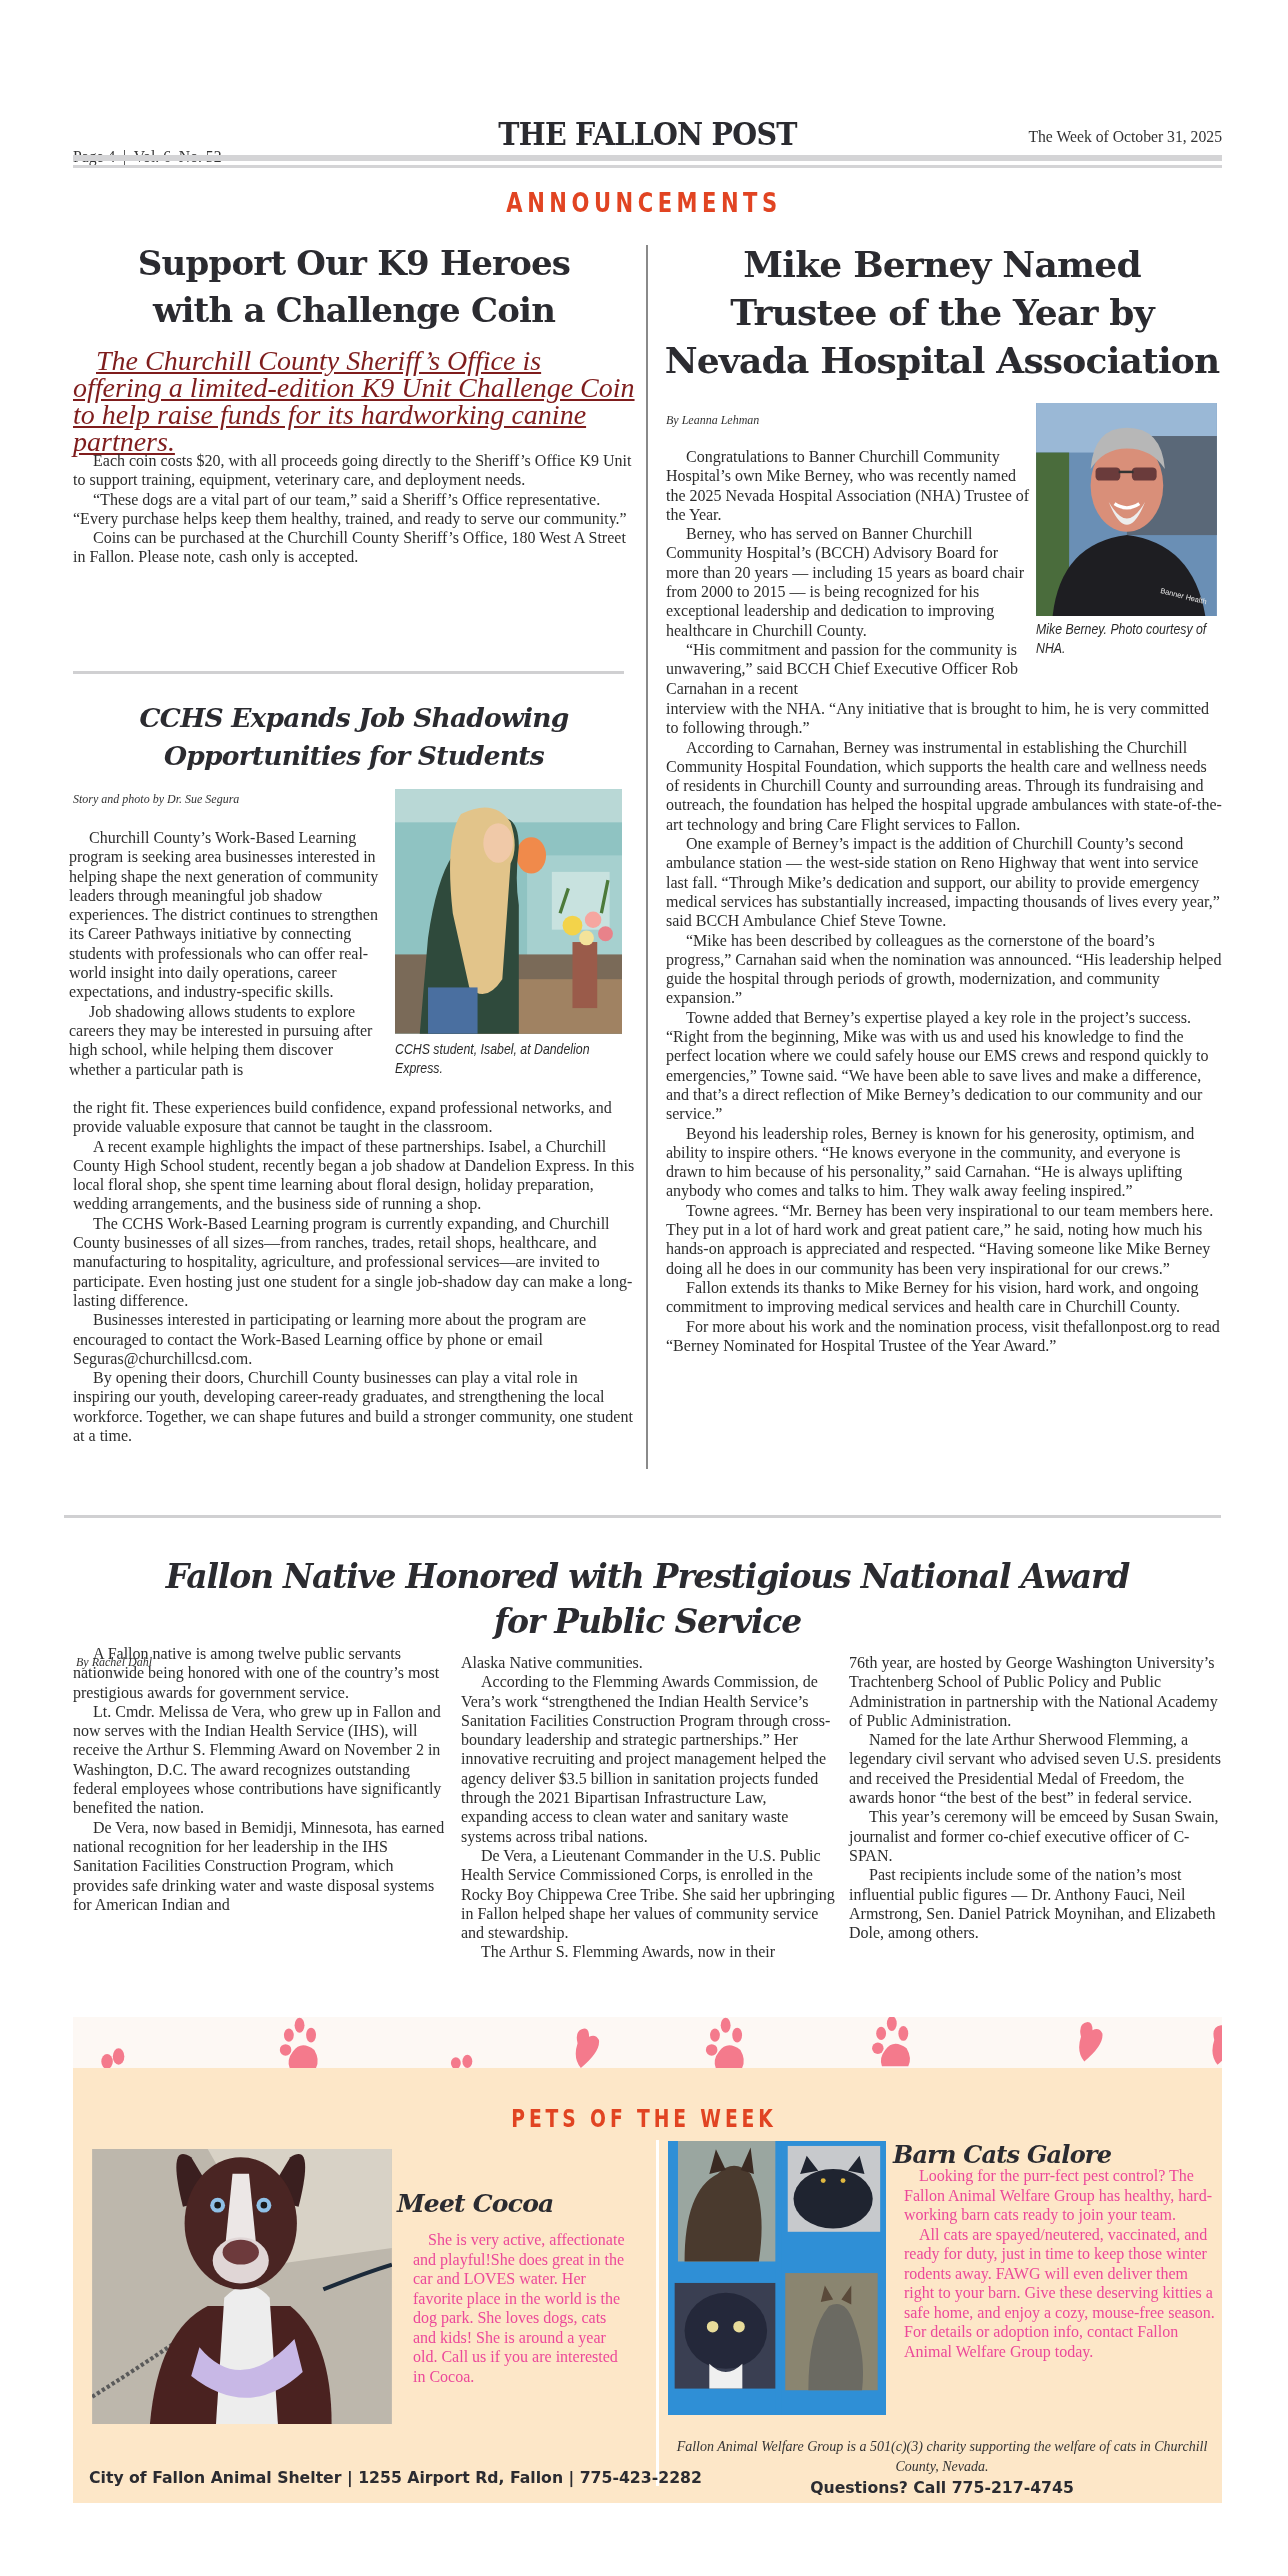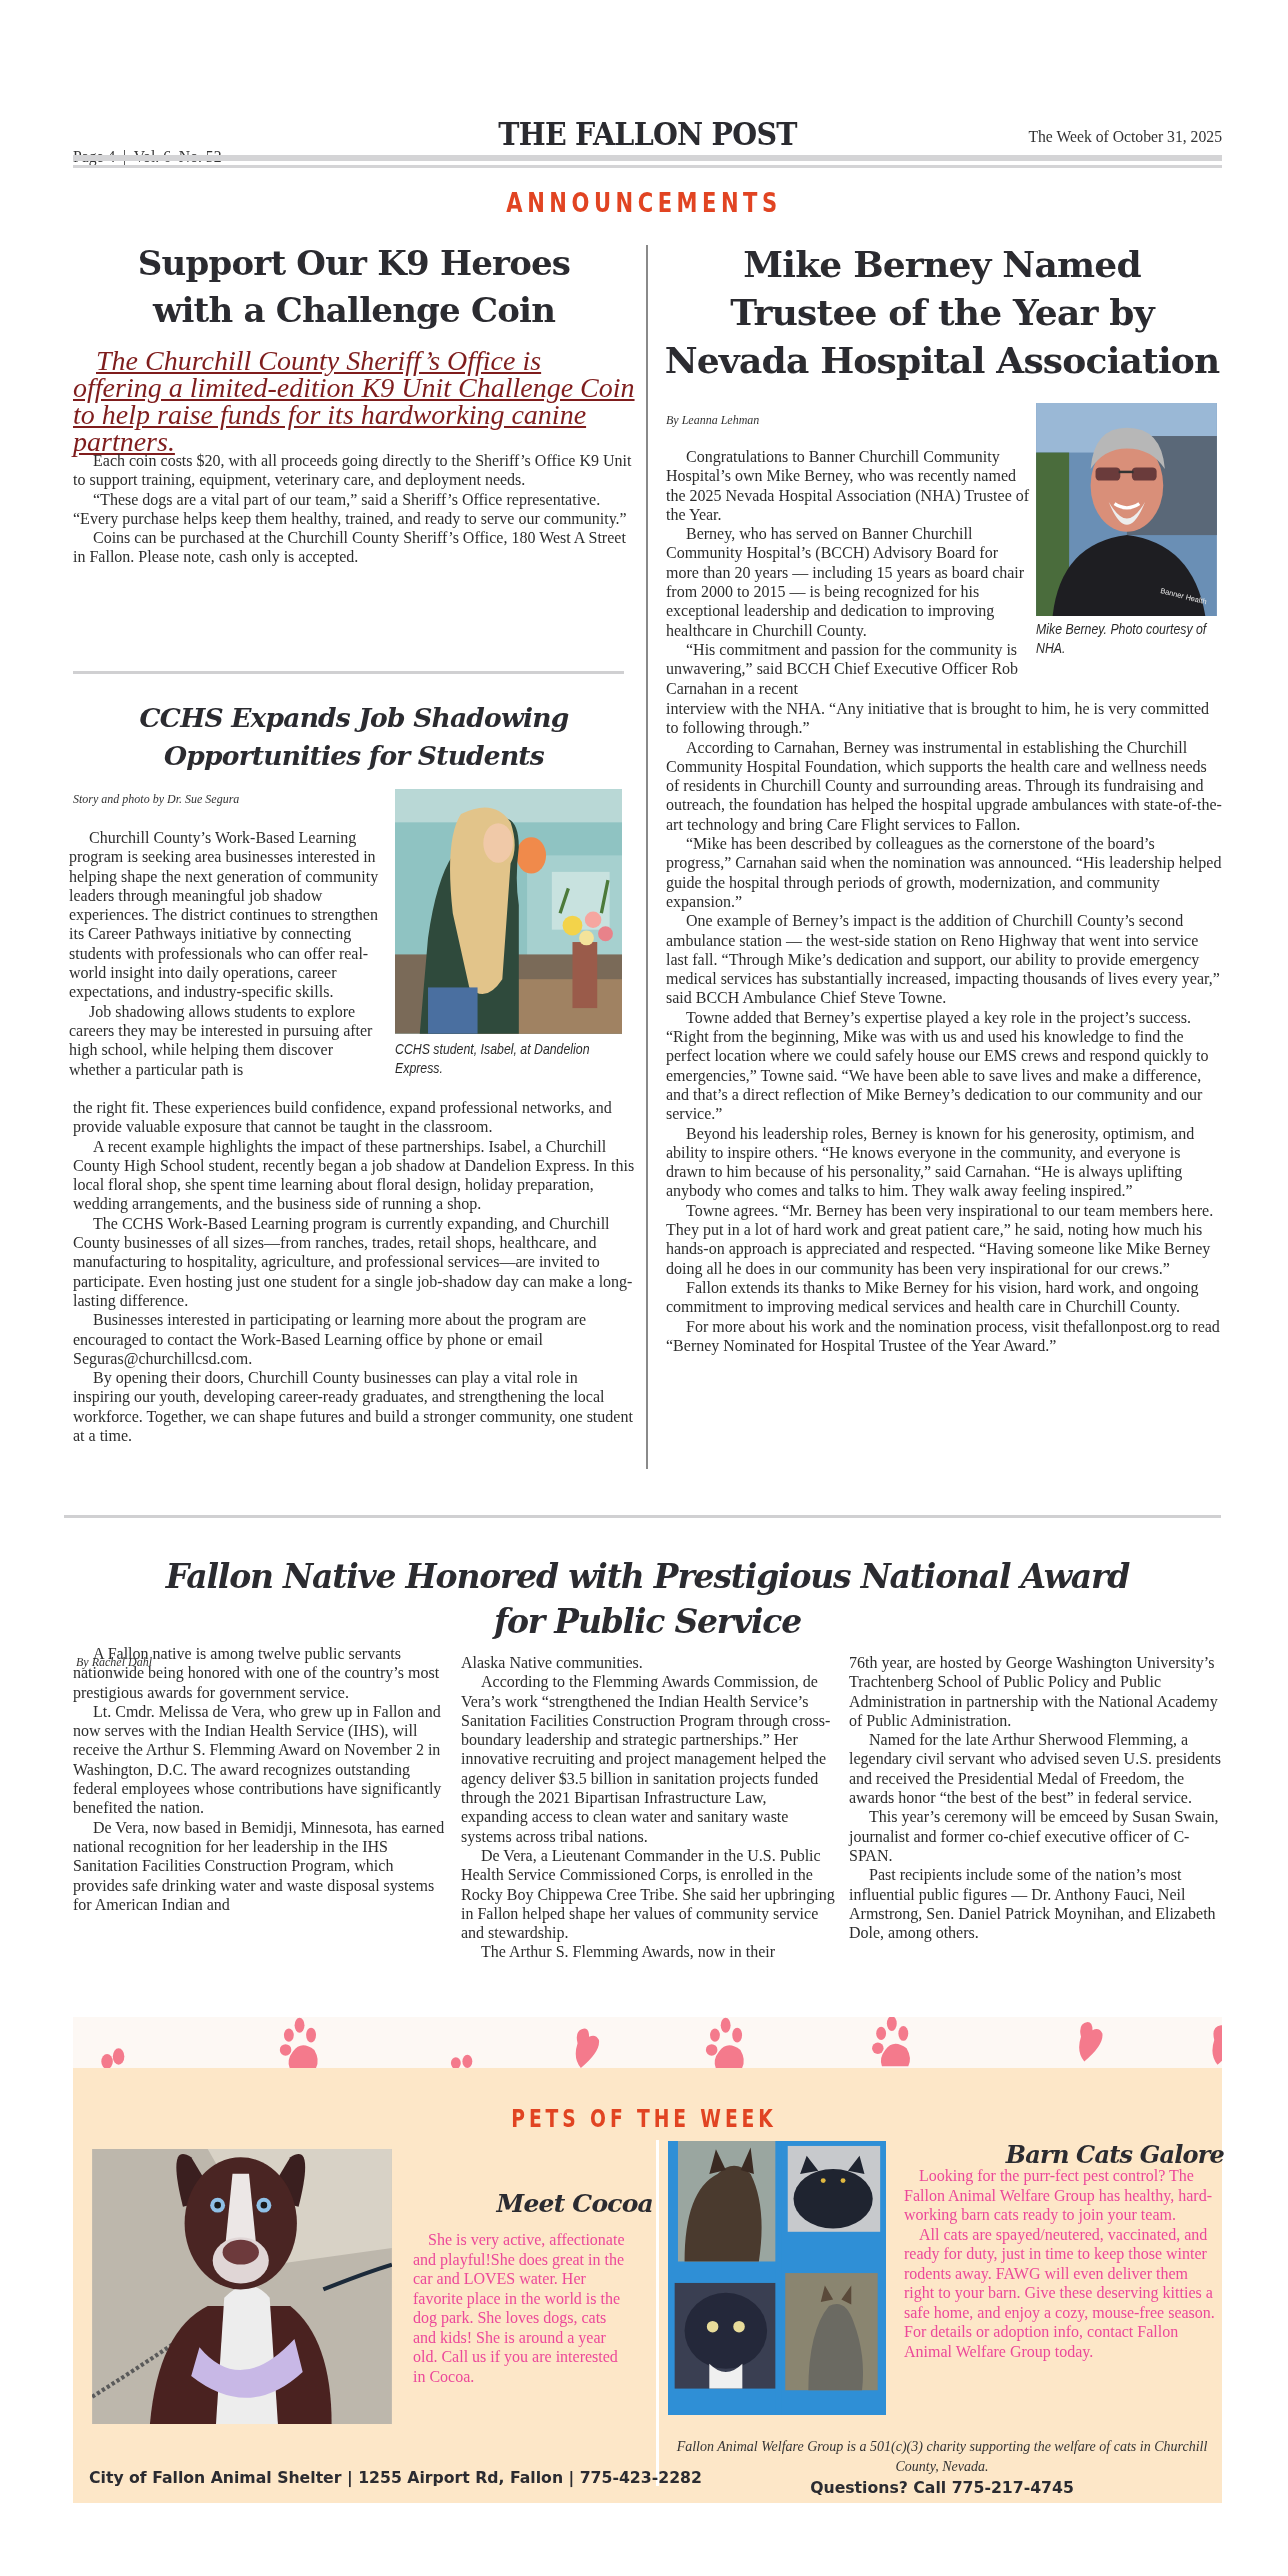--- a/index.html
+++ b/index.html
@@ -37,21 +37,21 @@
 
   .photo { position: absolute; overflow: hidden; }
   .caption { position: absolute; font-family: "Liberation Sans", sans-serif; font-style: italic; font-size: 14px; line-height: 19px; color: #2a2a2a; transform: scaleX(0.88); transform-origin: left top; }
 
   
   .pets-pattern { position: absolute; left: 73px; top: 2017px; width: 1149px; height: 51px; background: #fdf8f4; overflow: hidden; }
   .pets-box { position: absolute; left: 73px; top: 2068px; width: 1149px; height: 435px; background: #fde7c8; }
   .sec-pets { top: 2105px; font-size: 24px; letter-spacing: 5px; }
   .pets-vdiv { position: absolute; left: 656px; top: 2140px; width: 2.5px; height: 346px; background: #ffffff; }
 
-  .pet-title { position: absolute; text-align: right; font-family: "DejaVu Serif", serif; font-weight: bold; font-style: italic; color: #2b2b30; letter-spacing: -0.8px; }
+  .pet-title { position: absolute; text-align: left; font-family: "DejaVu Serif", serif; font-weight: bold; font-style: italic; color: #2b2b30; letter-spacing: -0.8px; }
   .pet-body { position: absolute; font-family: "Liberation Serif", serif; font-size: 16px; line-height: 19.5px; color: #ec4899; }
   .pet-body p { text-indent: 15px; }
   .footer-line { position: absolute; font-family: "DejaVu Sans", sans-serif; font-weight: bold; color: #2b2b30; }
   .fawg-note { position: absolute; left: 661px; width: 562px; top: 2437px; text-align: center; font-family: "Liberation Serif", serif; font-style: italic; font-size: 14px; line-height: 20px; color: #333; }
 </style>
 </head>
 <body>
 
 <header class="masthead">
   <div class="mh-left" style="white-space:pre">Page 4  |  Vol. 6  No. 52</div>
@@ -151,22 +151,22 @@
   <div class="caption" style="left:1036px; top:620px; width:207px;">Mike Berney. Photo courtesy of NHA.</div>
 
   <div class="body" style="left:666px; top:447px; width:364px;">
     <p>Congratulations to Banner Churchill Community Hospital’s own Mike Berney, who was recently named the 2025 Nevada Hospital Association (NHA) Trustee of the Year.</p>
     <p>Berney, who has served on Banner Churchill Community Hospital’s (BCCH) Advisory Board for more than 20 years — including 15 years as board chair from 2000 to 2015 — is being recognized for his exceptional leadership and dedication to improving healthcare in Churchill County.</p>
     <p>“His commitment and passion for the community is unwavering,” said BCCH Chief Executive Officer Rob Carnahan in a recent</p>
   </div>
   <div class="body" style="left:666px; top:699px; width:556px;">
     <p style="text-indent:0">interview with the NHA. “Any initiative that is brought to him, he is very committed to following through.”</p>
     <p>According to Carnahan, Berney was instrumental in establishing the Churchill Community Hospital Foundation, which supports the health care and wellness needs of residents in Churchill County and surrounding areas. Through its fundraising and outreach, the foundation has helped the hospital upgrade ambulances with state-of-the-art technology and bring Care Flight services to Fallon.</p>
+    <p>One example of Berney’s impact is the addition of Churchill County’s second ambulance station — the west-side station on Reno Highway that went into service last fall. “Through Mike’s dedication and support, our ability to provide emergency medical services has substantially increased, impacting thousands of lives every year,” said BCCH Ambulance Chief Steve Towne.</p>
     <p>“Mike has been described by colleagues as the cornerstone of the board’s progress,” Carnahan said when the nomination was announced. “His leadership helped guide the hospital through periods of growth, modernization, and community expansion.”</p>
-    <p>One example of Berney’s impact is the addition of Churchill County’s second ambulance station — the west-side station on Reno Highway that went into service last fall. “Through Mike’s dedication and support, our ability to provide emergency medical services has substantially increased, impacting thousands of lives every year,” said BCCH Ambulance Chief Steve Towne.</p>
     <p>Towne added that Berney’s expertise played a key role in the project’s success. “Right from the beginning, Mike was with us and used his knowledge to find the perfect location where we could safely house our EMS crews and respond quickly to emergencies,” Towne said. “We have been able to save lives and make a difference, and that’s a direct reflection of Mike Berney’s dedication to our community and our service.”</p>
     <p>Beyond his leadership roles, Berney is known for his generosity, optimism, and ability to inspire others. “He knows everyone in the community, and everyone is drawn to him because of his personality,” said Carnahan. “He is always uplifting anybody who comes and talks to him. They walk away feeling inspired.”</p>
     <p>Towne agrees. “Mr. Berney has been very inspirational to our team members here. They put in a lot of hard work and great patient care,” he said, noting how much his hands-on approach is appreciated and respected. “Having someone like Mike Berney doing all he does in our community has been very inspirational for our crews.”</p>
     <p>Fallon extends its thanks to Mike Berney for his vision, hard work, and ongoing commitment to improving medical services and health care in Churchill County.</p>
     <p>For more about his work and the nomination process, visit thefallonpost.org to read “Berney Nominated for Hospital Trustee of the Year Award.”</p>
   </div>
 </article>
 
 <div class="hdiv" style="left:64px; top:1515px; width:1157px;"></div>
 

